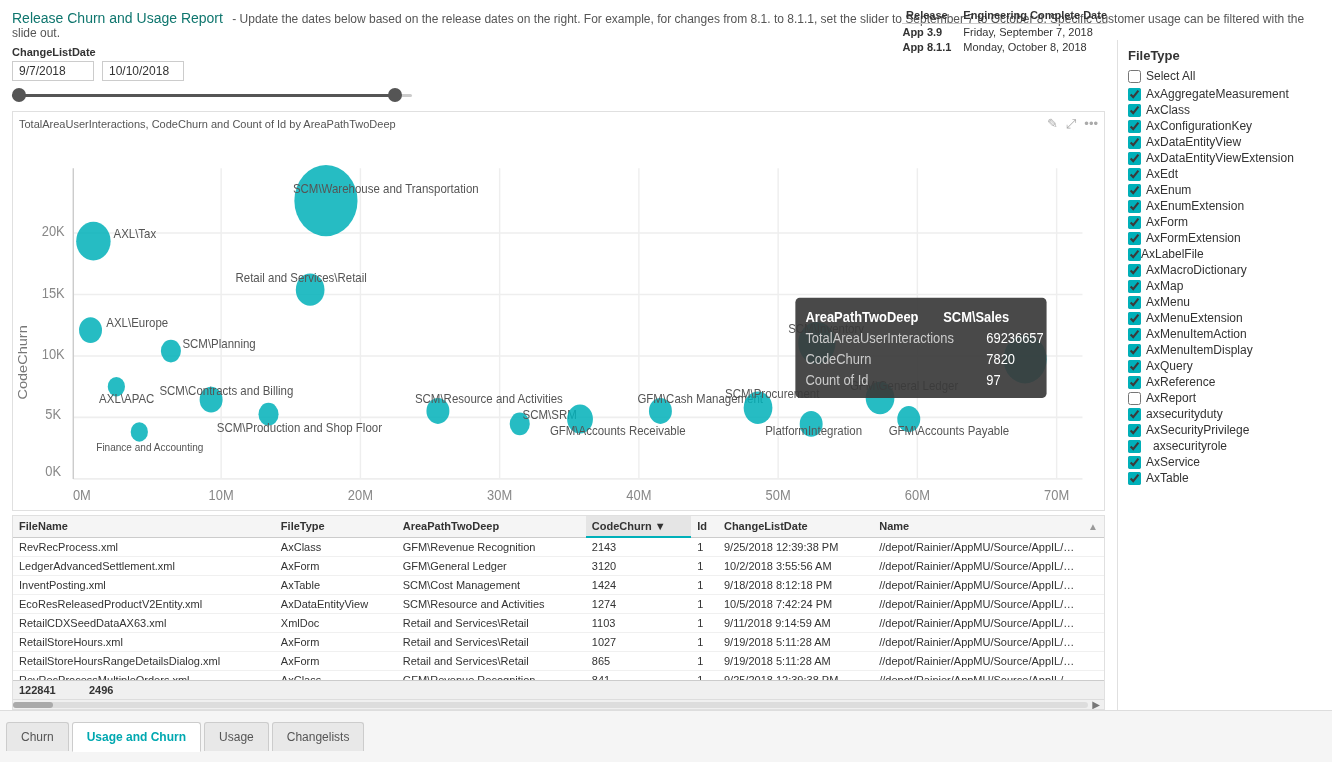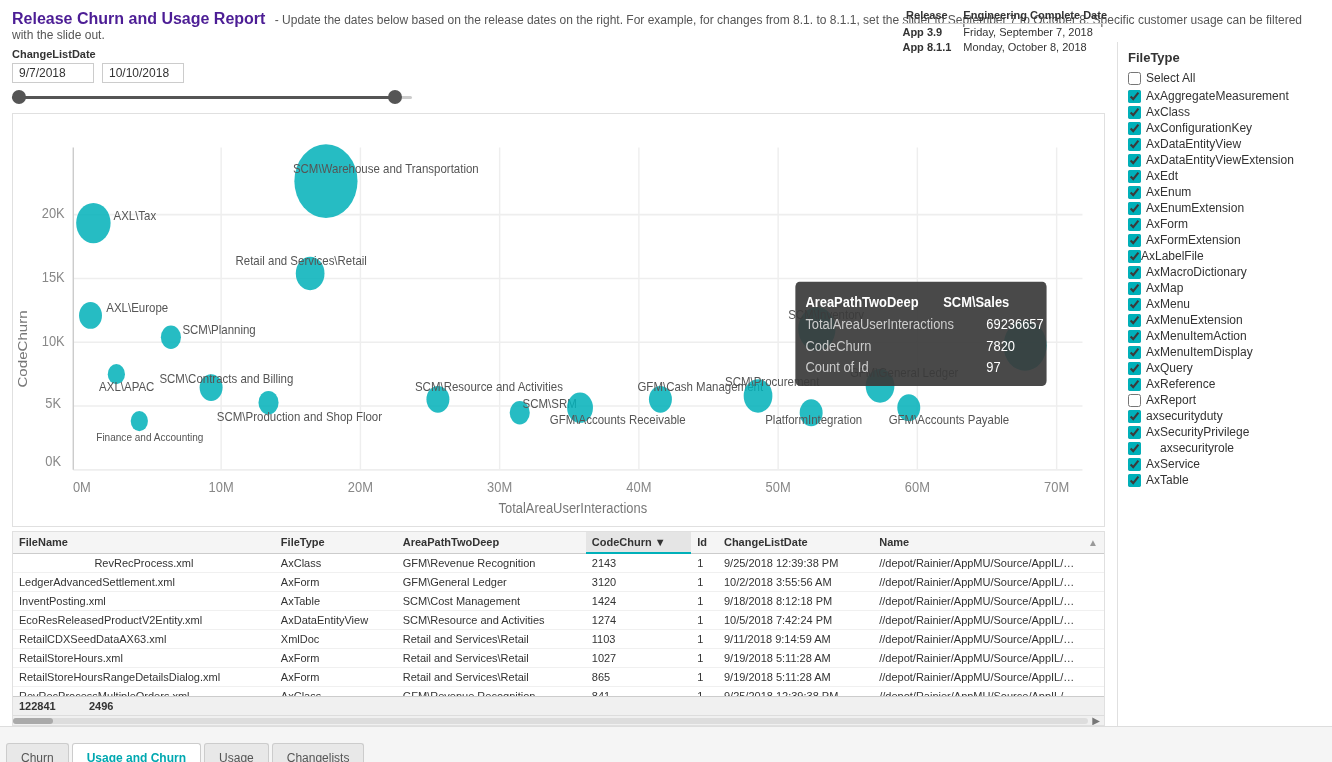--- a/index.html
+++ b/index.html
@@ -6,21 +6,21 @@
     body { font-family: 'Segoe UI', Arial, sans-serif; font-size: 12px; background: #fff; color: #333; width: 1332px; height: 762px; overflow: hidden; display: flex; flex-direction: column; }
 
     .main-content { display: flex; flex: 1; overflow: hidden; }
     .left-panel { flex: 1; display: flex; flex-direction: column; padding: 10px 12px 0 12px; overflow: hidden; }
   </style>
 </head>
 <body>
 
 <div style="position: relative; padding: 10px 12px 0 12px; flex-shrink: 0;">
   <div>
-    <span style="font-size:16px; font-weight:700; color:#4c1d95;">Release Churn and Usage Report</span>
+    <span style="font-size:14px; font-weight:400; color:#0f766e;">Release Churn and Usage Report</span>
     <span style="font-size:12px; color:#555; margin-left:6px;">- Update the dates below based on the release dates on the right.  For example, for changes from 8.1. to 8.1.1, set the slider to September 7 to October 8.   Specific customer usage can be filtered with the slide out.</span>
   </div>
 
   <div style="position:absolute; top:8px; right:225px; font-size:11px;">
     <table style="border-collapse:collapse;">
       <thead>
         <tr>
           <th style="font-weight:600; color:#333; padding:1px 12px 2px 0; border-bottom:1px solid #ccc;">Release</th>
           <th style="font-weight:600; color:#333; padding:1px 0 2px 0; border-bottom:1px solid #ccc;">Engineering Complete Date</th>
         </tr>
@@ -51,20 +51,28 @@
       </div>
       <div style="position:relative; width:400px; height:20px;">
         <div style="position:absolute; top:9px; left:0; right:0; height:3px; background:#ccc; border-radius:2px;"></div>
         <div style="position:absolute; top:9px; left:0; width:388px; height:3px; background:#555; border-radius:2px;"></div>
         <div style="position:absolute; top:3px; left:0px; width:14px; height:14px; background:#555; border-radius:50%; cursor:pointer;"></div>
         <div style="position:absolute; top:3px; left:376px; width:14px; height:14px; background:#555; border-radius:50%; cursor:pointer;"></div>
       </div>
     </div>
 
     <div style="border:1px solid #e0e0e0; position:relative; flex:1; min-height:0; margin-bottom:4px; overflow:hidden;">
+      <div style="display:flex; justify-content:space-between; align-items:center; padding:4px 6px;">
+        <span style="font-size:11px; color:#555;">TotalAreaUserInteractions, CodeChurn and Count of Id by AreaPathTwoDeep</span>
+        <div style="display:flex; gap:8px;">
+          <span style="font-size:13px; color:#aaa; cursor:pointer;">✎</span>
+          <span style="font-size:13px; color:#aaa; cursor:pointer;">⤢</span>
+          <span style="font-size:13px; color:#aaa; cursor:pointer;">•••</span>
+        </div>
+      </div>
       <div style="position:relative; width:100%; height:calc(100% - 26px);">
         <svg width="100%" height="100%" viewBox="0 0 760 230" preserveAspectRatio="none" style="overflow:visible;">
 
           <text x="28" y="210" font-size="9" fill="#888" text-anchor="middle">0K</text>
           <text x="28" y="175" font-size="9" fill="#888" text-anchor="middle">5K</text>
           <text x="28" y="138" font-size="9" fill="#888" text-anchor="middle">10K</text>
           <text x="28" y="100" font-size="9" fill="#888" text-anchor="middle">15K</text>
           <text x="28" y="62" font-size="9" fill="#888" text-anchor="middle">20K</text>
 
           <text x="10" y="140" font-size="9" fill="#777" text-anchor="middle" transform="rotate(-90, 10, 140)">CodeChurn</text>
@@ -176,21 +184,21 @@
               <th style="background:#f5f5f5; padding:4px 6px; text-align:left; font-weight:600; border-bottom:1px solid #ccc; white-space:nowrap;">Id</th>
               <th style="background:#f5f5f5; padding:4px 6px; text-align:left; font-weight:600; border-bottom:1px solid #ccc; white-space:nowrap;">ChangeListDate</th>
               <th style="background:#f5f5f5; padding:4px 6px; text-align:left; font-weight:600; border-bottom:1px solid #ccc; white-space:nowrap;">Name</th>
               <th style="background:#f5f5f5; padding:4px 6px; border-bottom:1px solid #ccc; width:14px;">
                 <span style="font-size:10px; color:#999;">▲</span>
               </th>
             </tr>
           </thead>
           <tbody id="table-body">
           <tr style="cursor: default;">
-    <td style="padding:3px 6px; border-bottom:1px solid #f0f0f0; white-space:nowrap;text-align:center;">RevRecProcess.xml</td>
+    <td style="padding:3px 6px; border-bottom:1px solid #f0f0f0; white-space:nowrap;">RevRecProcess.xml</td>
     <td style="padding:3px 6px; border-bottom:1px solid #f0f0f0; white-space:nowrap;">AxClass</td>
     <td style="padding:3px 6px; border-bottom:1px solid #f0f0f0; white-space:nowrap;">GFM\Revenue Recognition</td>
     <td style="padding:3px 6px; border-bottom:1px solid #f0f0f0; white-space:nowrap;">2143</td>
     <td style="padding:3px 6px; border-bottom:1px solid #f0f0f0; white-space:nowrap;">1</td>
     <td style="padding:3px 6px; border-bottom:1px solid #f0f0f0; white-space:nowrap;">9/25/2018 12:39:38 PM</td>
     <td style="padding:3px 6px; border-bottom:1px solid #f0f0f0; white-space:nowrap; max-width:170px; overflow:hidden; text-overflow:ellipsis;">//depot/Rainier/AppMU/Source/AppIL/Meta</td>
     <td style="padding:3px 6px; border-bottom:1px solid #f0f0f0;"></td>
   </tr>
               <tr style="cursor: default;">
     <td style="padding:3px 6px; border-bottom:1px solid #f0f0f0; white-space:nowrap;">LedgerAdvancedSettlement.xml</td>
@@ -368,36 +376,36 @@
           <span>AxReport</span>
         </div>
         <div style="display: flex; align-items: center; gap: 5px; padding: 1px 0px; font-size: 12px; color: rgb(51, 51, 51);">
           <input type="checkbox" checked="" style="margin: 0px; width: 13px; height: 13px; accent-color: rgb(0, 176, 185);">
           <span>axsecurityduty</span>
         </div>
         <div style="display: flex; align-items: center; gap: 5px; padding: 1px 0px; font-size: 12px; color: rgb(51, 51, 51);">
           <input type="checkbox" checked="" style="margin: 0px; width: 13px; height: 13px; accent-color: rgb(0, 176, 185);">
           <span>AxSecurityPrivilege</span>
         </div>
-        <div style="display: flex; align-items: flex-end; gap: 19px; padding: 1px 0px; font-size: 12px; color: rgb(51, 51, 51);">
+        <div style="display: flex; align-items: flex-end; gap: 12px; padding: 1px 0px; font-size: 12px; color: rgb(51, 51, 51);">
           <input type="checkbox" checked="" style="margin: 0px; width: 13px; height: 13px; accent-color: rgb(0, 176, 185);">
           <span>axsecurityrole</span>
         </div>
         <div style="display: flex; align-items: center; gap: 5px; padding: 1px 0px; font-size: 12px; color: rgb(51, 51, 51);">
           <input type="checkbox" checked="" style="margin: 0px; width: 13px; height: 13px; accent-color: rgb(0, 176, 185);">
           <span>AxService</span>
         </div>
         <div style="display: flex; align-items: center; gap: 5px; padding: 1px 0px; font-size: 12px; color: rgb(51, 51, 51);">
           <input type="checkbox" checked="" style="margin: 0px; width: 13px; height: 13px; accent-color: rgb(0, 176, 185);">
           <span>AxTable</span>
         </div>
       </div>
   </div>
 </div>
 
-<div style="height:36px; background:#f5f5f5; border-top:1px solid #ddd; display:flex; align-items:flex-start; padding:16px 6px; flex-shrink:0;">
+<div style="height:52px; background:#f5f5f5; border-top:1px solid #ddd; display:flex; align-items:center; padding:16px 6px; flex-shrink:0;">
   <div id="tabs-container" style="display:flex; align-items:flex-end;">
       <div style="padding: 7px 14px; font-size: 12px; cursor: pointer; background: rgb(232, 232, 232); border-top: 1px solid rgb(204, 204, 204); border-right: 1px solid rgb(204, 204, 204); border-left: 1px solid rgb(204, 204, 204); border-image: initial; border-bottom: none; margin-right: 3px; color: rgb(85, 85, 85); font-weight: 400; border-radius: 3px 3px 0px 0px; margin-bottom: 0px;">Churn</div>
       <div style="padding: 7px 14px; font-size: 12px; cursor: pointer; background: rgb(255, 255, 255); border-width: 1px; border-style: solid; border-color: rgb(204, 204, 204) rgb(204, 204, 204) rgb(255, 255, 255); border-image: initial; margin-right: 3px; color: rgb(0, 168, 176); font-weight: 600; border-radius: 3px 3px 0px 0px; margin-bottom: -1px;">Usage and Churn</div>
       <div style="padding: 7px 14px; font-size: 12px; cursor: pointer; background: rgb(232, 232, 232); border-top: 1px solid rgb(204, 204, 204); border-right: 1px solid rgb(204, 204, 204); border-left: 1px solid rgb(204, 204, 204); border-image: initial; border-bottom: none; margin-right: 3px; color: rgb(85, 85, 85); font-weight: 400; border-radius: 3px 3px 0px 0px; margin-bottom: 0px;">Usage</div>
       <div style="padding: 7px 14px; font-size: 12px; cursor: pointer; background: rgb(232, 232, 232); border-top: 1px solid rgb(204, 204, 204); border-right: 1px solid rgb(204, 204, 204); border-left: 1px solid rgb(204, 204, 204); border-image: initial; border-bottom: none; margin-right: 3px; color: rgb(85, 85, 85); font-weight: 400; border-radius: 3px 3px 0px 0px; margin-bottom: 0px;">Changelists</div>
     </div>
 </div>
 
 </body></html>

